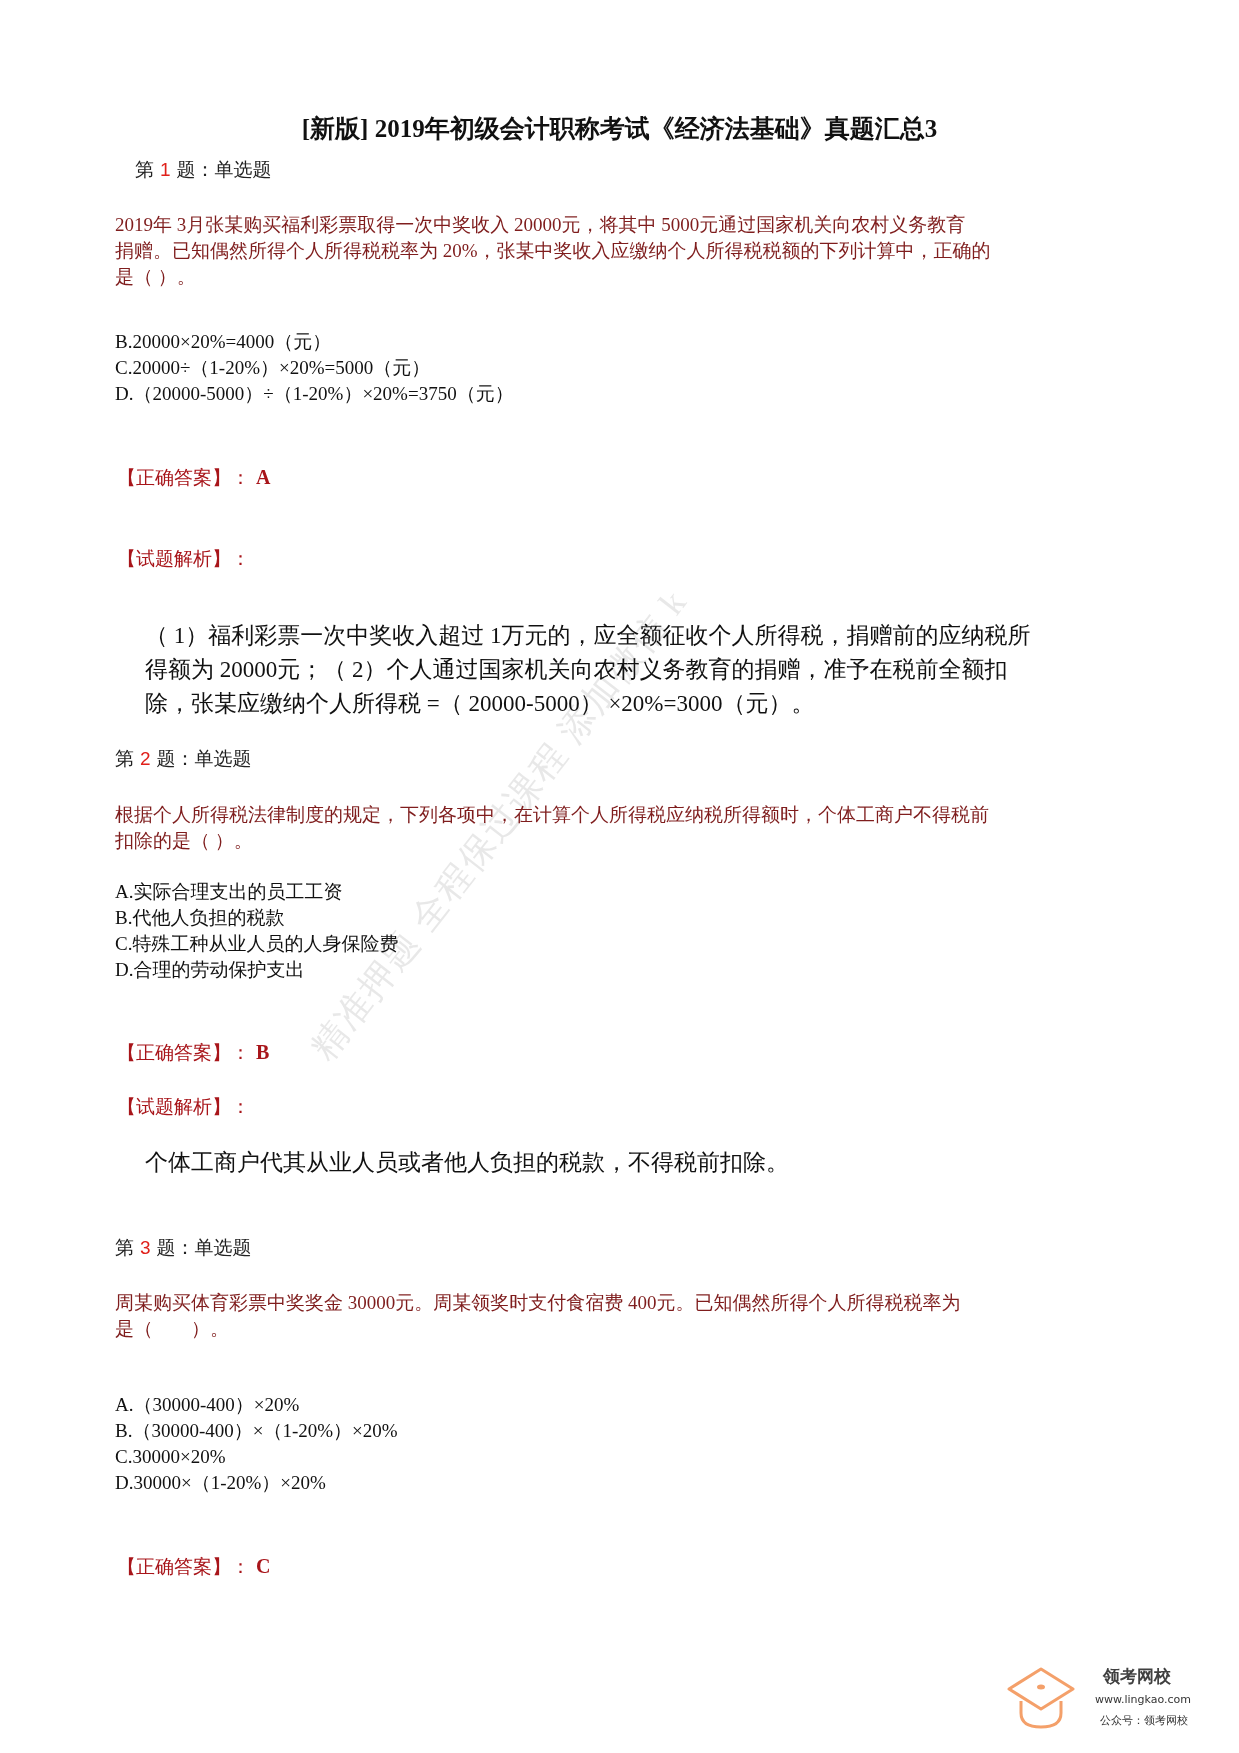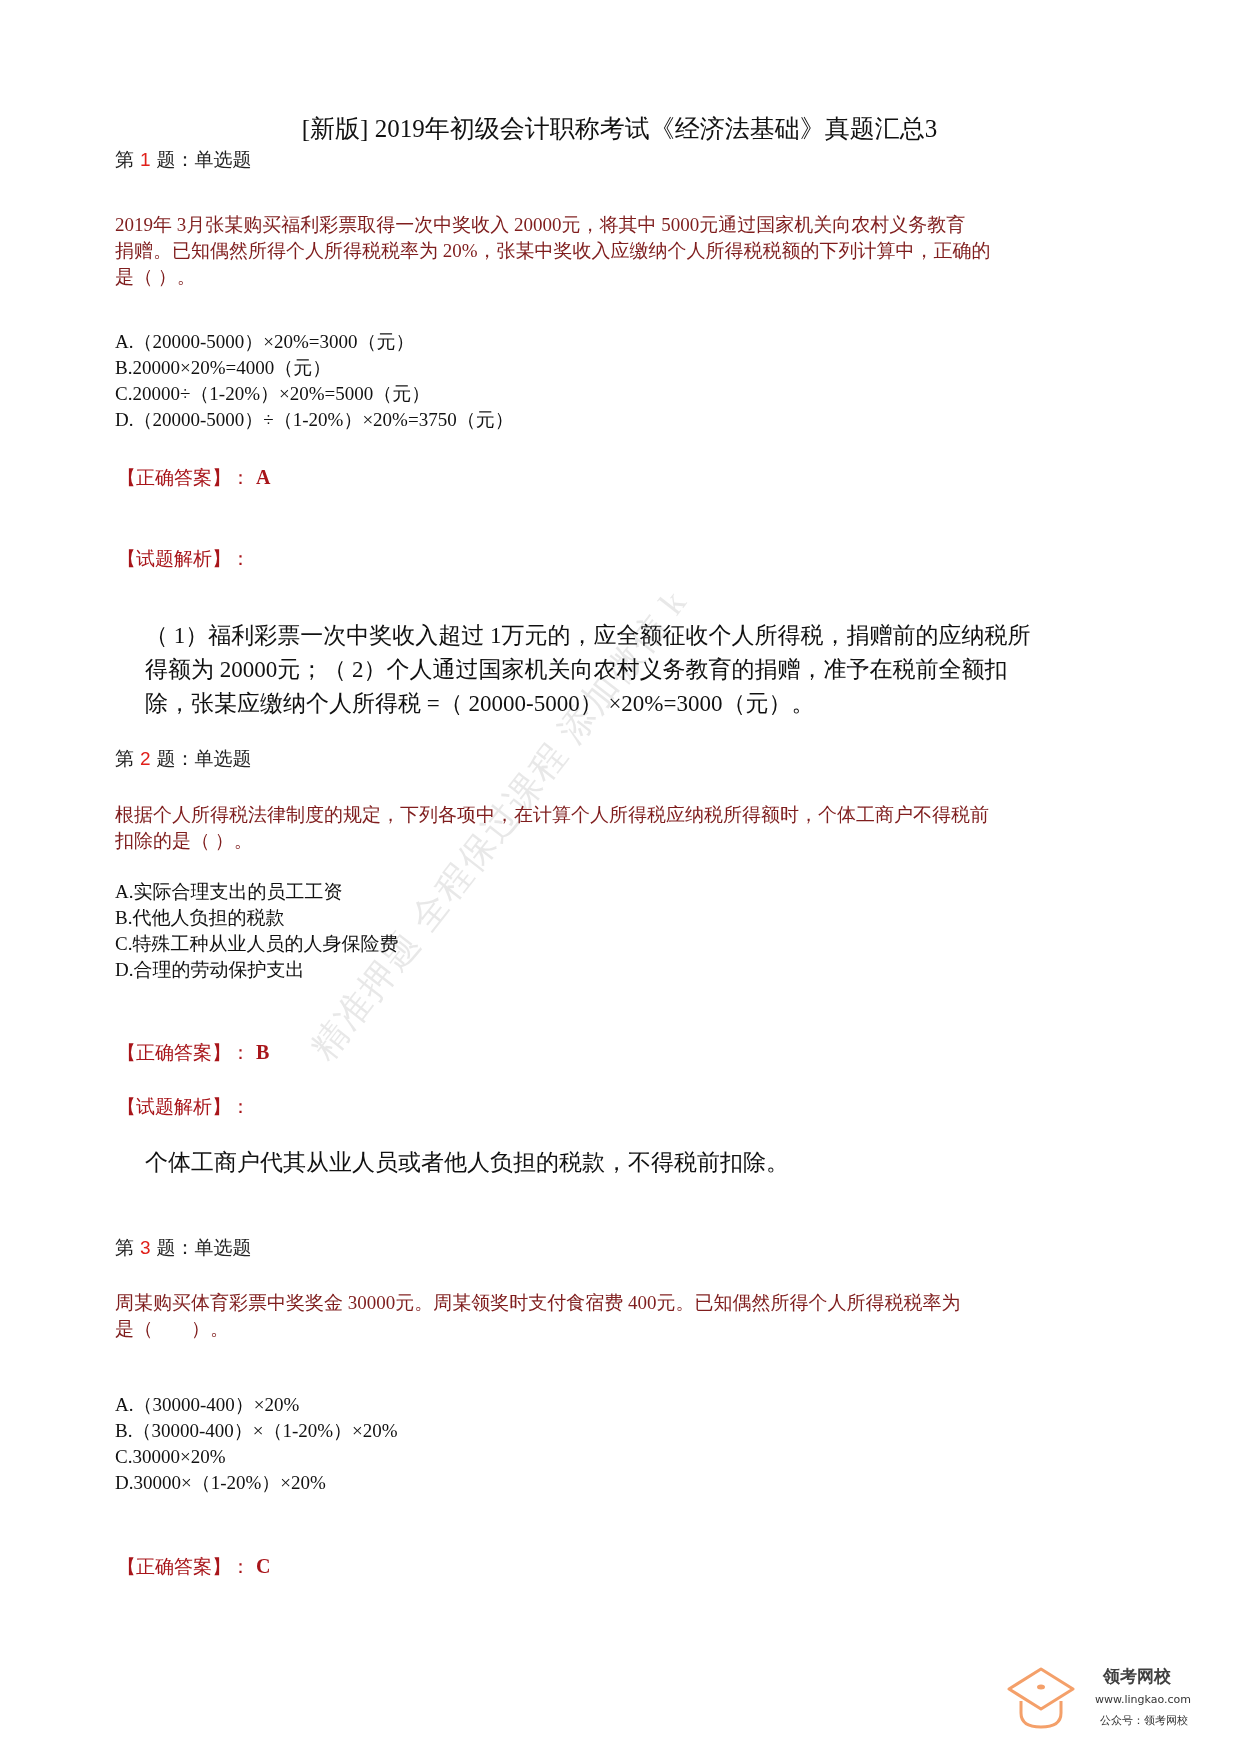--- a/index.html
+++ b/index.html
@@ -17,20 +17,21 @@
     }
     .page-title {
       position: absolute;
       left: 0;
       width: 1239px;
       top: 112px;
       text-align: center;
       font-size: 25px;
       letter-spacing: 0px;
       color: #111;
+      font-weight: bold;
     }
     .q-header {
       position: absolute;
       left: 115px;
       font-size: 19px;
       color: #222;
       font-family: "DejaVu Sans", sans-serif;
     }
     .q-header .num {
       color: #e0201a;
@@ -127,30 +128,29 @@
       color: #333;
     }
   </style>
 </head>
 <body>
 
 <div class="watermark">精准押题  全程保过课程  添加微信  k</div>
 
 <div class="page-title">[新版] 2019年初级会计职称考试《经济法基础》真题汇总3</div>
 
-<div class="q-header" style="top:147px;">
+<div class="q-header" style="top:157px;margin-left:20px;">
   <span>第</span><span class="num">1</span><span>题：单选题</span>
 </div>
 <div class="q-stem" style="top:212px;">
   <div>2019年 3月张某购买福利彩票取得一次中奖收入 20000元，将其中 5000元通过国家机关向农村义务教育</div>
   <div>捐赠。已知偶然所得个人所得税税率为 20%，张某中奖收入应缴纳个人所得税税额的下列计算中，正确的</div>
   <div>是（ ）。</div>
 </div>
 <div class="q-options" style="top:329px;">
-  <div>A.（20000-5000）×20%=3000（元）</div>
   <div>B.20000×20%=4000（元）</div>
   <div>C.20000÷（1-20%）×20%=5000（元）</div>
   <div>D.（20000-5000）÷（1-20%）×20%=3750（元）</div>
 </div>
 <div class="answer-label" style="top:465px;">
   <span>【正确答案】：</span><span class="val">A</span>
 </div>
 <div class="analysis-label" style="top:546px;">【试题解析】：</div>
 <div class="analysis-body" style="top:598px;margin-top:21px;">
   <div>（ 1）福利彩票一次中奖收入超过 1万元的，应全额征收个人所得税，捐赠前的应纳税所</div>

